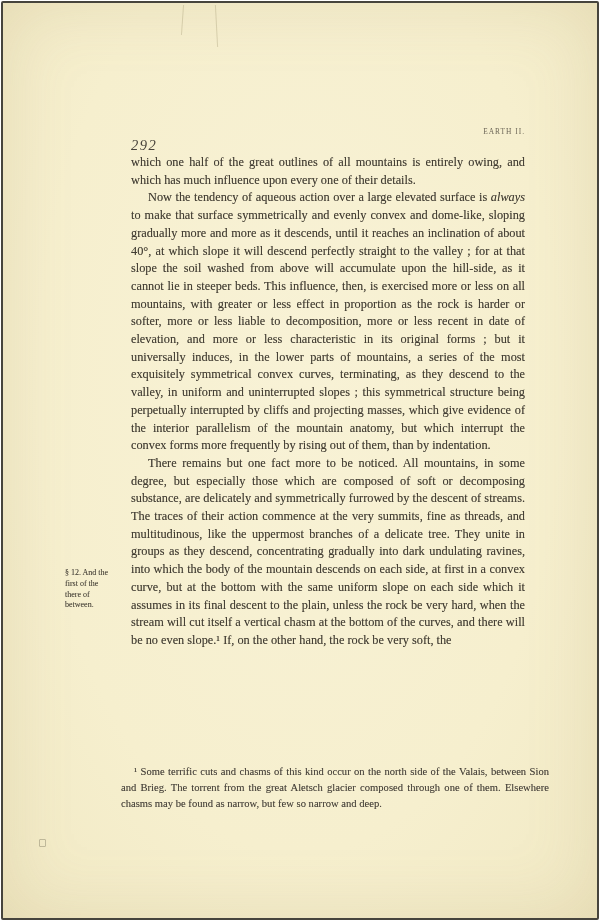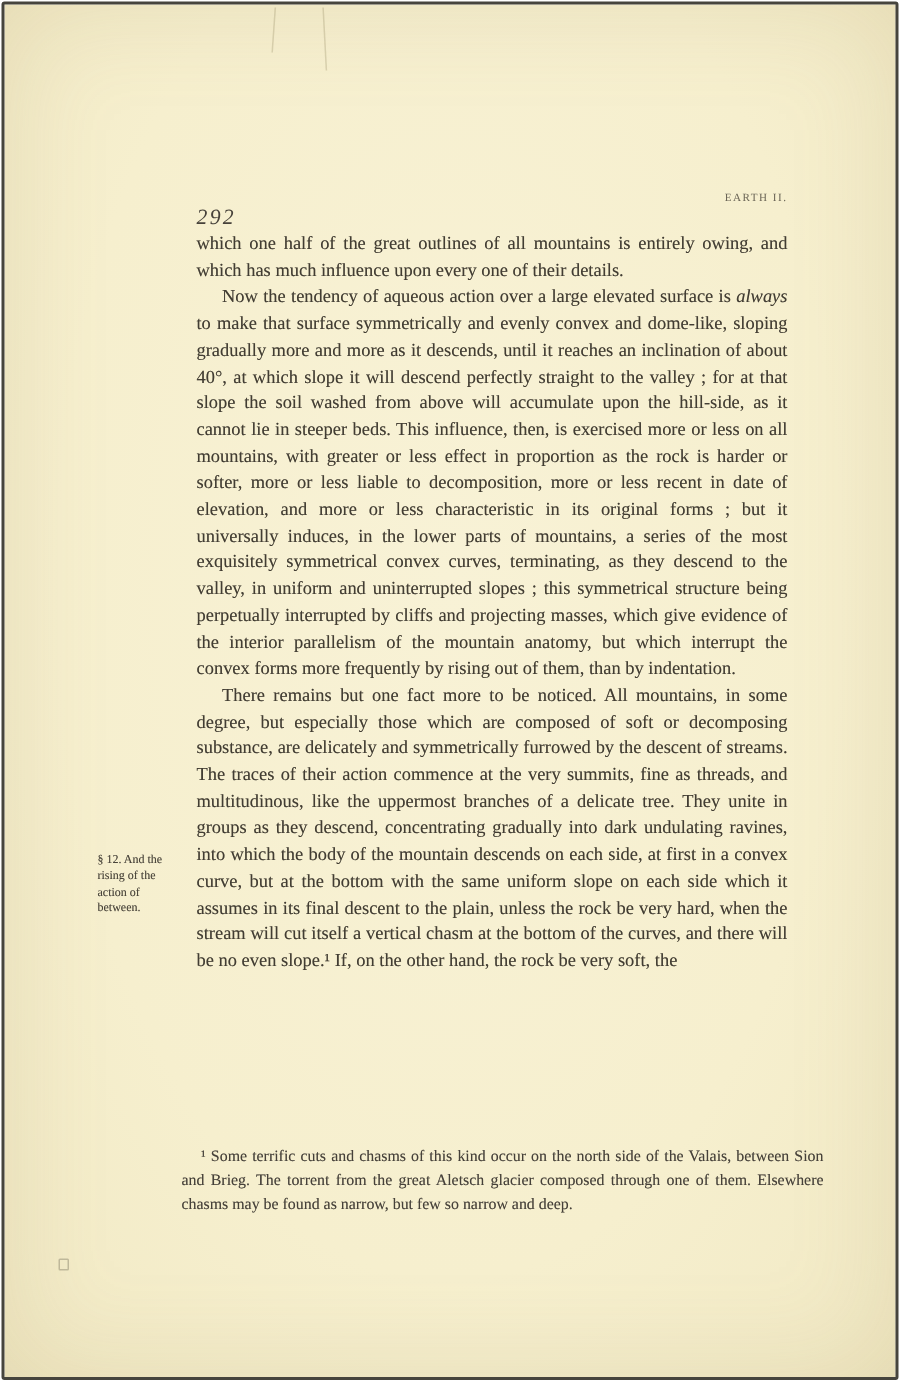--- a/index.html
+++ b/index.html
@@ -104,22 +104,22 @@
   <div class="crease c1"></div>
   <div class="crease c2"></div>
 
   <div class="page-header">
     <span class="page-number">292</span>
     <span class="part-label">EARTH II.</span>
   </div>
 
   <aside class="margin-note">
       <div>§ 12. And the</div>
-      <div>rising of the</div>
-      <div>action of</div>
+      <div>first of the</div>
+      <div>there of</div>
       <div>between.</div>
     </aside>
 
   <main class="body-text">
       <p class="">which one half of the great outlines of all mountains is entirely owing, and which has much influence upon every one of their details.</p>
       <p class="indent">Now the tendency of aqueous action over a large elevated surface is <em>always</em> to make that surface symmetrically and evenly convex and dome-like, sloping gradually more and more as it descends, until it reaches an inclination of about 40°, at which slope it will descend perfectly straight to the valley ; for at that slope the soil washed from above will accumulate upon the hill-side, as it cannot lie in steeper beds.  This influence, then, is exercised more or less on all mountains, with greater or less effect in proportion as the rock is harder or softer, more or less liable to decomposition, more or less recent in date of elevation, and more or less characteristic in its original forms ; but it universally induces, in the lower parts of mountains, a series of the most exquisitely symmetrical convex curves, terminating, as they descend to the valley, in uniform and uninterrupted slopes ; this symmetrical structure being perpetually interrupted by cliffs and projecting masses, which give evidence of the interior parallelism of the mountain anatomy, but which interrupt the convex forms more frequently by rising out of them, than by indentation.</p>
       <p class="indent">There remains but one fact more to be noticed.  All mountains, in some degree, but especially those which are composed of soft or decomposing substance, are delicately and symmetrically furrowed by the descent of streams.  The traces of their action commence at the very summits, fine as threads, and multitudinous, like the uppermost branches of a delicate tree.  They unite in groups as they descend, concentrating gradually into dark undulating ravines, into which the body of the mountain descends on each side, at first in a convex curve, but at the bottom with the same uniform slope on each side which it assumes in its final descent to the plain, unless the rock be very hard, when the stream will cut itself a vertical chasm at the bottom of the curves, and there will be no even slope.¹  If, on the other hand, the rock be very soft, the</p>
     </main>
 
   <div class="footnote">

